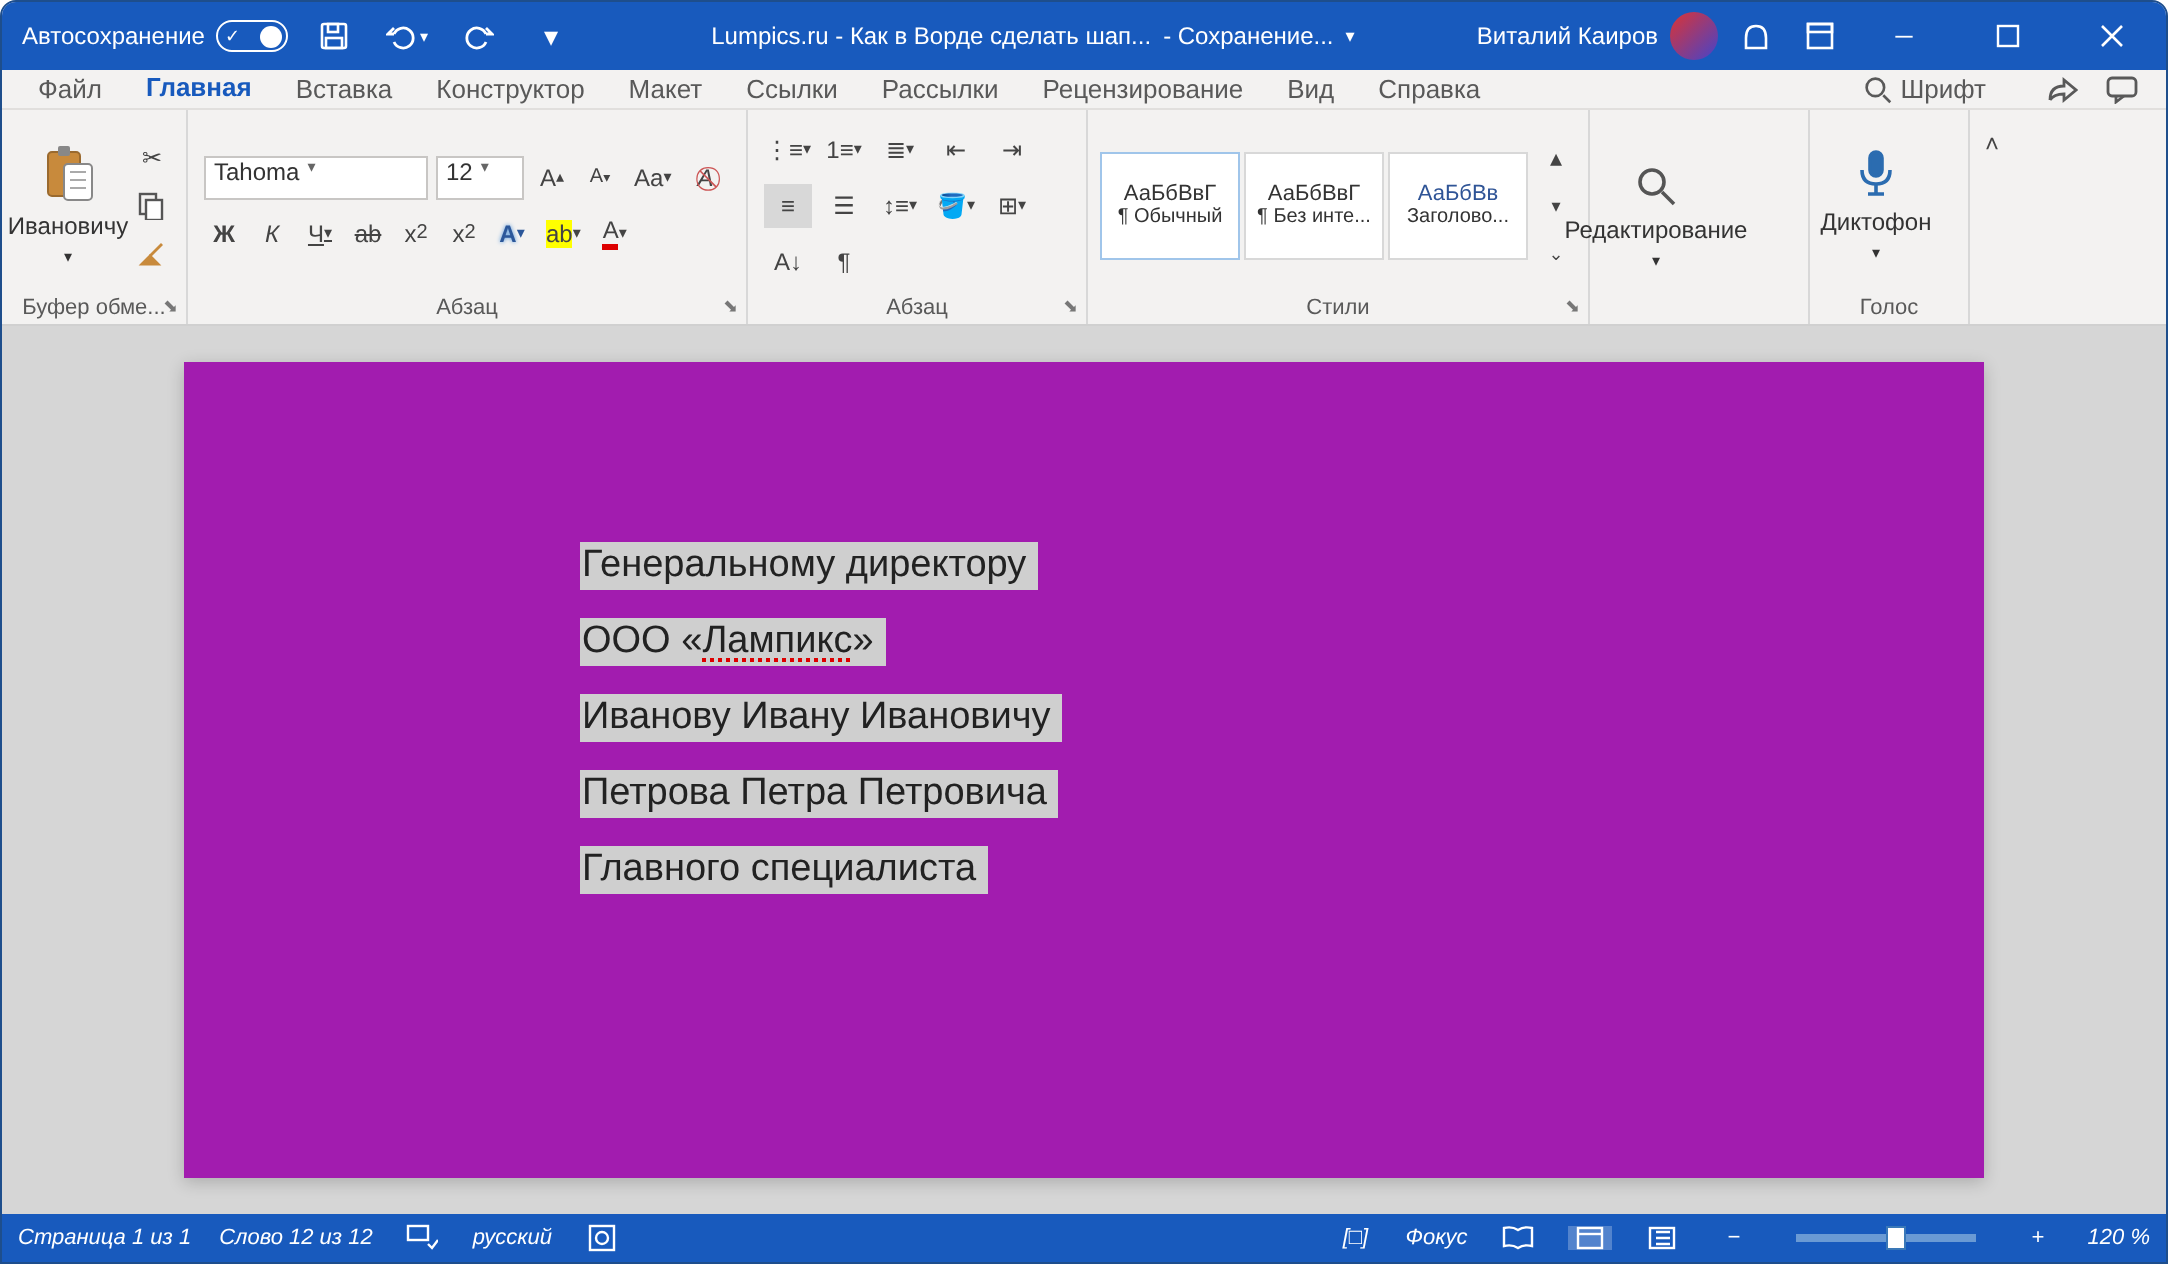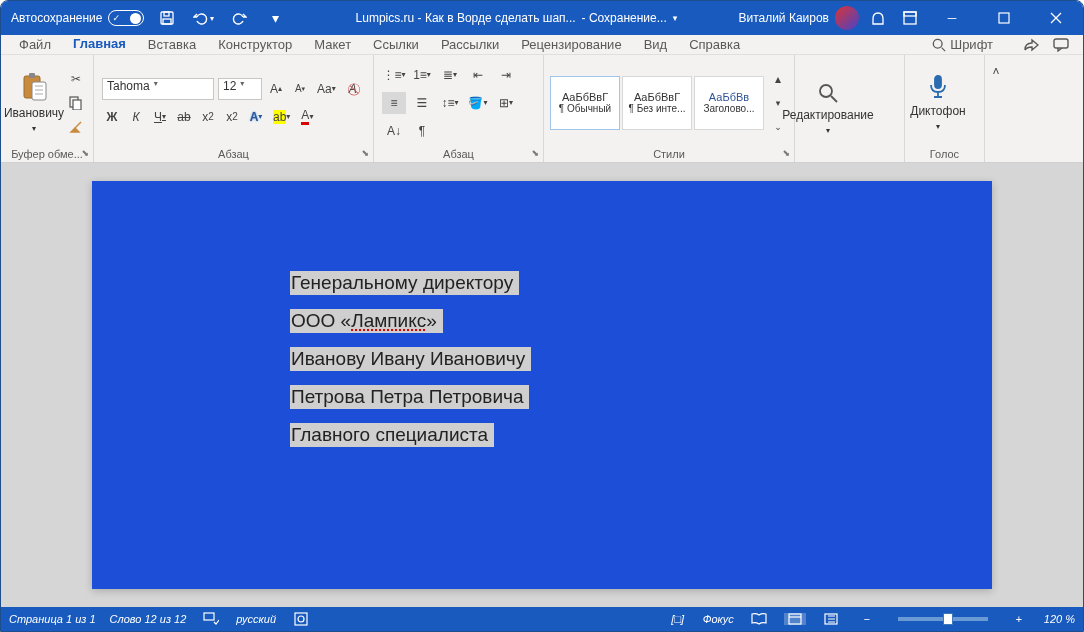--- a/index.html
+++ b/index.html
@@ -34,21 +34,21 @@
 .row { display:flex; align-items:center; gap:4px;}
 .combo { height:22px; border:1px solid #c8c6c4; background:#fff; display:flex; align-items:flex-start; padding:0 4px; font-size:12px; color:#333;}
 .combo .dd{margin-left:4px; font-size:8px; color:#666;}
 .btn { min-width:20px; height:22px; display:flex; align-items:center; justify-content:center; color:#444; padding:0 3px;}
 .para .row .btn{width:24px;}
 .styles { display:flex; align-items:center; gap:2px;}
 .stylebox { width:70px; height:54px; border:1px solid #d8d8d8; background:#fff; display:flex; flex-direction:column; align-items:center; justify-content:center; font-size:10px; color:#333;}
 .stylebox .prev{font-size:11px; font-family:Liberation Sans, sans-serif;}
 .stylebox:first-child{border-color:#a0c5ea;}
 .doc-area { flex:1; background:#d6d6d6; display:flex; justify-content:center; overflow:auto; padding:18px 0;}
-.page { width:900px; min-height:380px; background:#1d4ed8; box-shadow:0 2px 8px rgba(0,0,0,.2); padding:90px 0 0 198px; position:relative;}
+.page { width:900px; min-height:380px; background:#a21caf; box-shadow:0 2px 8px rgba(0,0,0,.2); padding:90px 0 0 198px; position:relative;}
 .page .line { display:inline-block; font-family:Tahoma,Arial,sans-serif; font-size:19px; color:#222; background:#cfcfcf; padding:1px 6px 1px 1px; margin-bottom:14px;}
 .squig{ border-bottom:2px solid transparent; background-image:linear-gradient(90deg,#d00 50%, transparent 50%); background-size:4px 2px; background-repeat:repeat-x; background-position:0 100%;}
 .statusbar { height:24px; background:#185abd; color:#fff; display:flex; align-items:center; font-size:11px; padding:0 8px; gap:14px;font-style:italic;}
 .statusbar .spacer{flex:1;}
 .statusbar .ic{width:22px; display:flex; justify-content:center; align-items:center;}
 .slider{ height:4px; width:90px; background:#6a9ad4; position:relative; margin:0 6px;}
 .slider .thumb{position:absolute; left:50%; top:-4px; width:10px; height:12px; background:#fff; border:1px solid #3a78b8;}
 svg { display:block;}
 .blue{color:#2b579a;}
 .under{ text-decoration:underline;}

